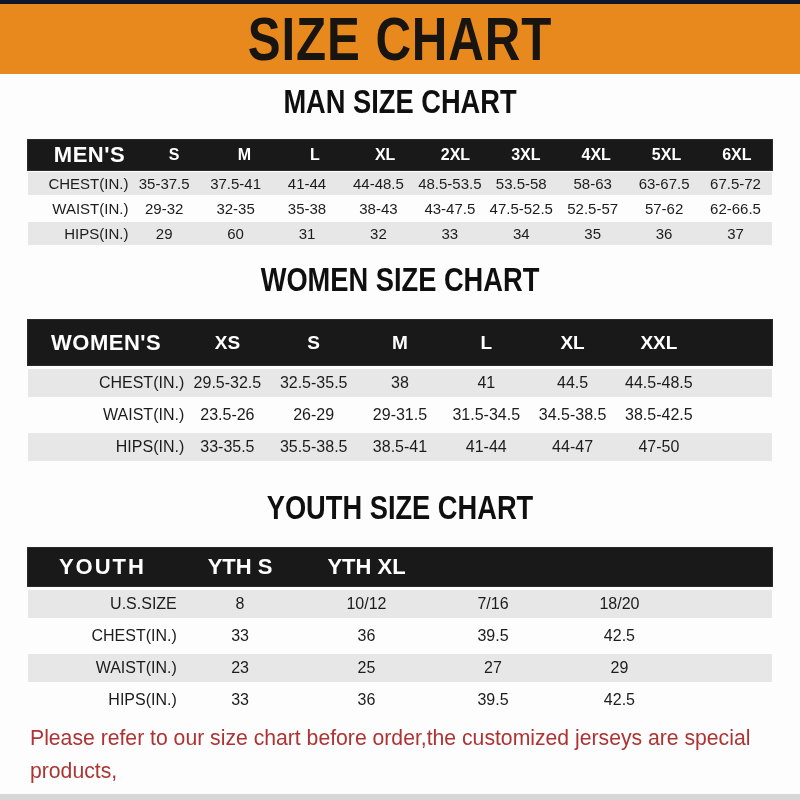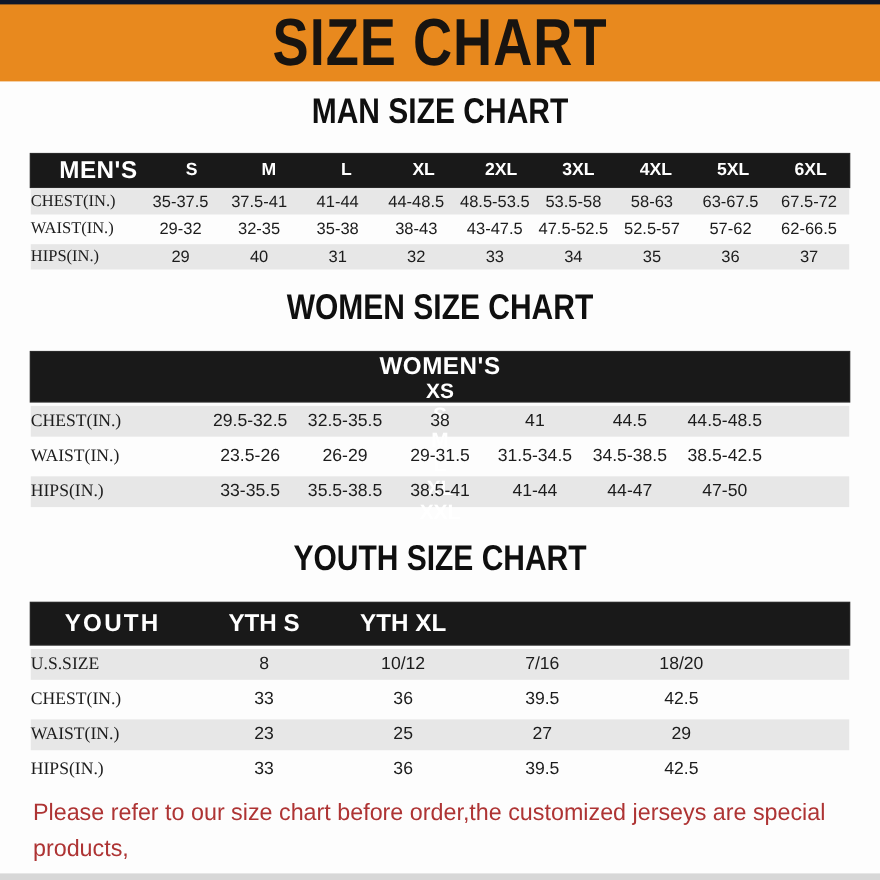--- a/index.html
+++ b/index.html
@@ -28,31 +28,31 @@
   .tbl{position:absolute;left:28px;width:744px;}
   .bar{
     display:flex;align-items:center;background:var(--bar-black,#191919);
     color:#fff;box-shadow:0 0 0 1px #2a2a2a;
   }
   .corner{font-weight:800;text-align:center;letter-spacing:.5px;white-space:nowrap;}
   .colhead{text-align:center;font-weight:700;white-space:nowrap;}
   .row{display:flex;align-items:center;}
   .row.gray{background:var(--stripe-gray,#E7E7E7);}
   .row.white{background:#fdfdfd;}
-  .rlabel{text-align:left;white-space:nowrap;font-family:Liberation Serif, serif;}
+  .rlabel{text-align:right;white-space:nowrap;}
   .cell{text-align:center;white-space:nowrap;}
   
   .men .bar{height:30px;}
   .men .corner{width:13.5%;font-size:22px;padding-left:12px;}
   .men .colhead{width:9.6%;font-size:16px;}
   .men .row{height:23px;margin-top:2px;font-size:15px;}
   .men .rlabel{width:13.5%;}
   .men .cell{width:9.6%;}
   
-  .women .bar{height:45px;flex-direction:column;}
+  .women .bar{height:45px;}
   .women .corner{width:21%;font-size:22px;}
   .women .colhead{width:11.6%;font-size:19px;}
   .women .spacer{width:9.4%;}
   .women .row{height:28px;margin-top:4px;font-size:16px;}
   .women .rlabel{width:21%;}
   .women .cell{width:11.6%;}
   
   .youth .bar{height:38px;}
   .youth .corner{width:20%;font-size:22px;letter-spacing:2px;}
   .youth .colhead{width:17%;font-size:22px;}
@@ -118,21 +118,21 @@
     <span class="cell">38-43</span>
     <span class="cell">43-47.5</span>
     <span class="cell">47.5-52.5</span>
     <span class="cell">52.5-57</span>
     <span class="cell">57-62</span>
     <span class="cell">62-66.5</span>
   </div>
   <div class="row gray">
     <span class="rlabel">HIPS(IN.)</span>
     <span class="cell">29</span>
-    <span class="cell">40</span>
+    <span class="cell">60</span>
     <span class="cell">31</span>
     <span class="cell">32</span>
     <span class="cell">33</span>
     <span class="cell">34</span>
     <span class="cell">35</span>
     <span class="cell">36</span>
     <span class="cell">37</span>
   </div>
 </div>
 

